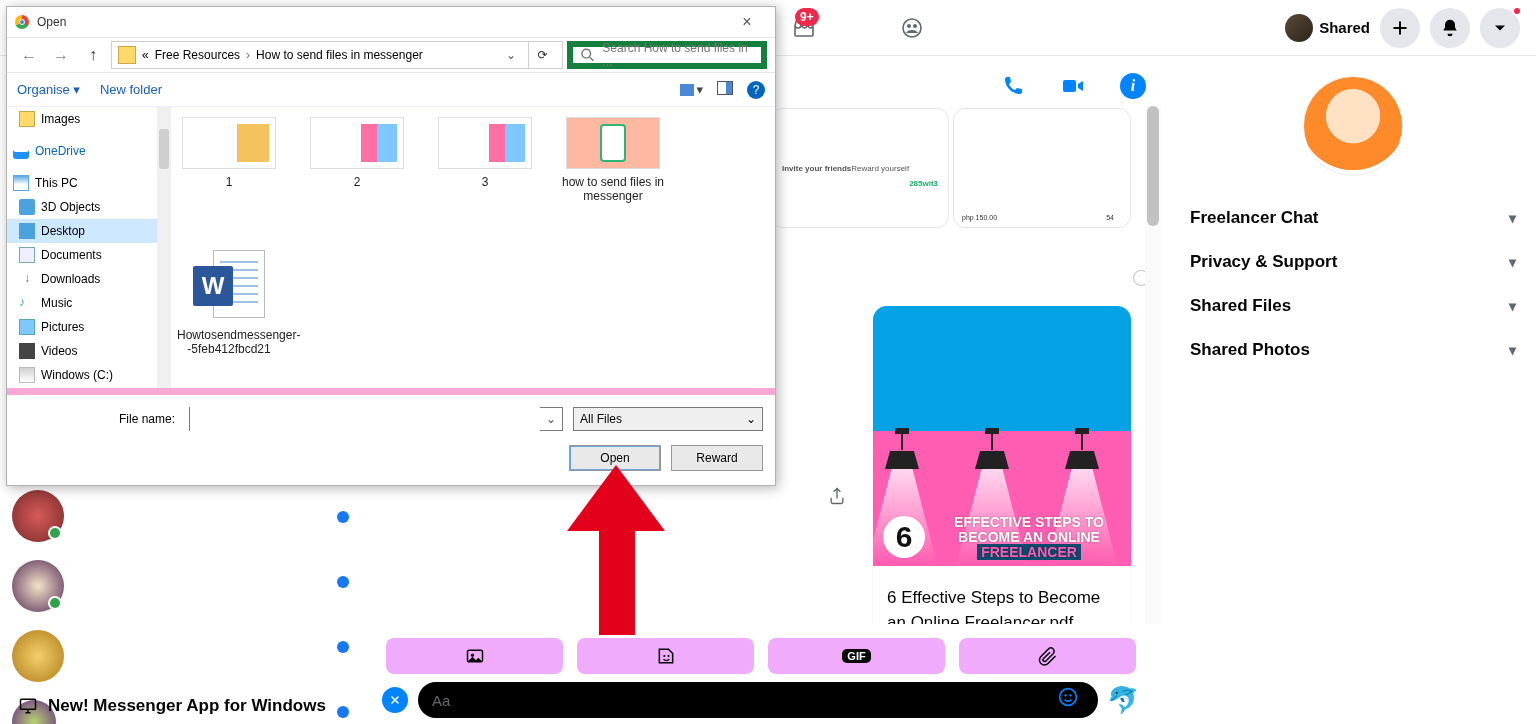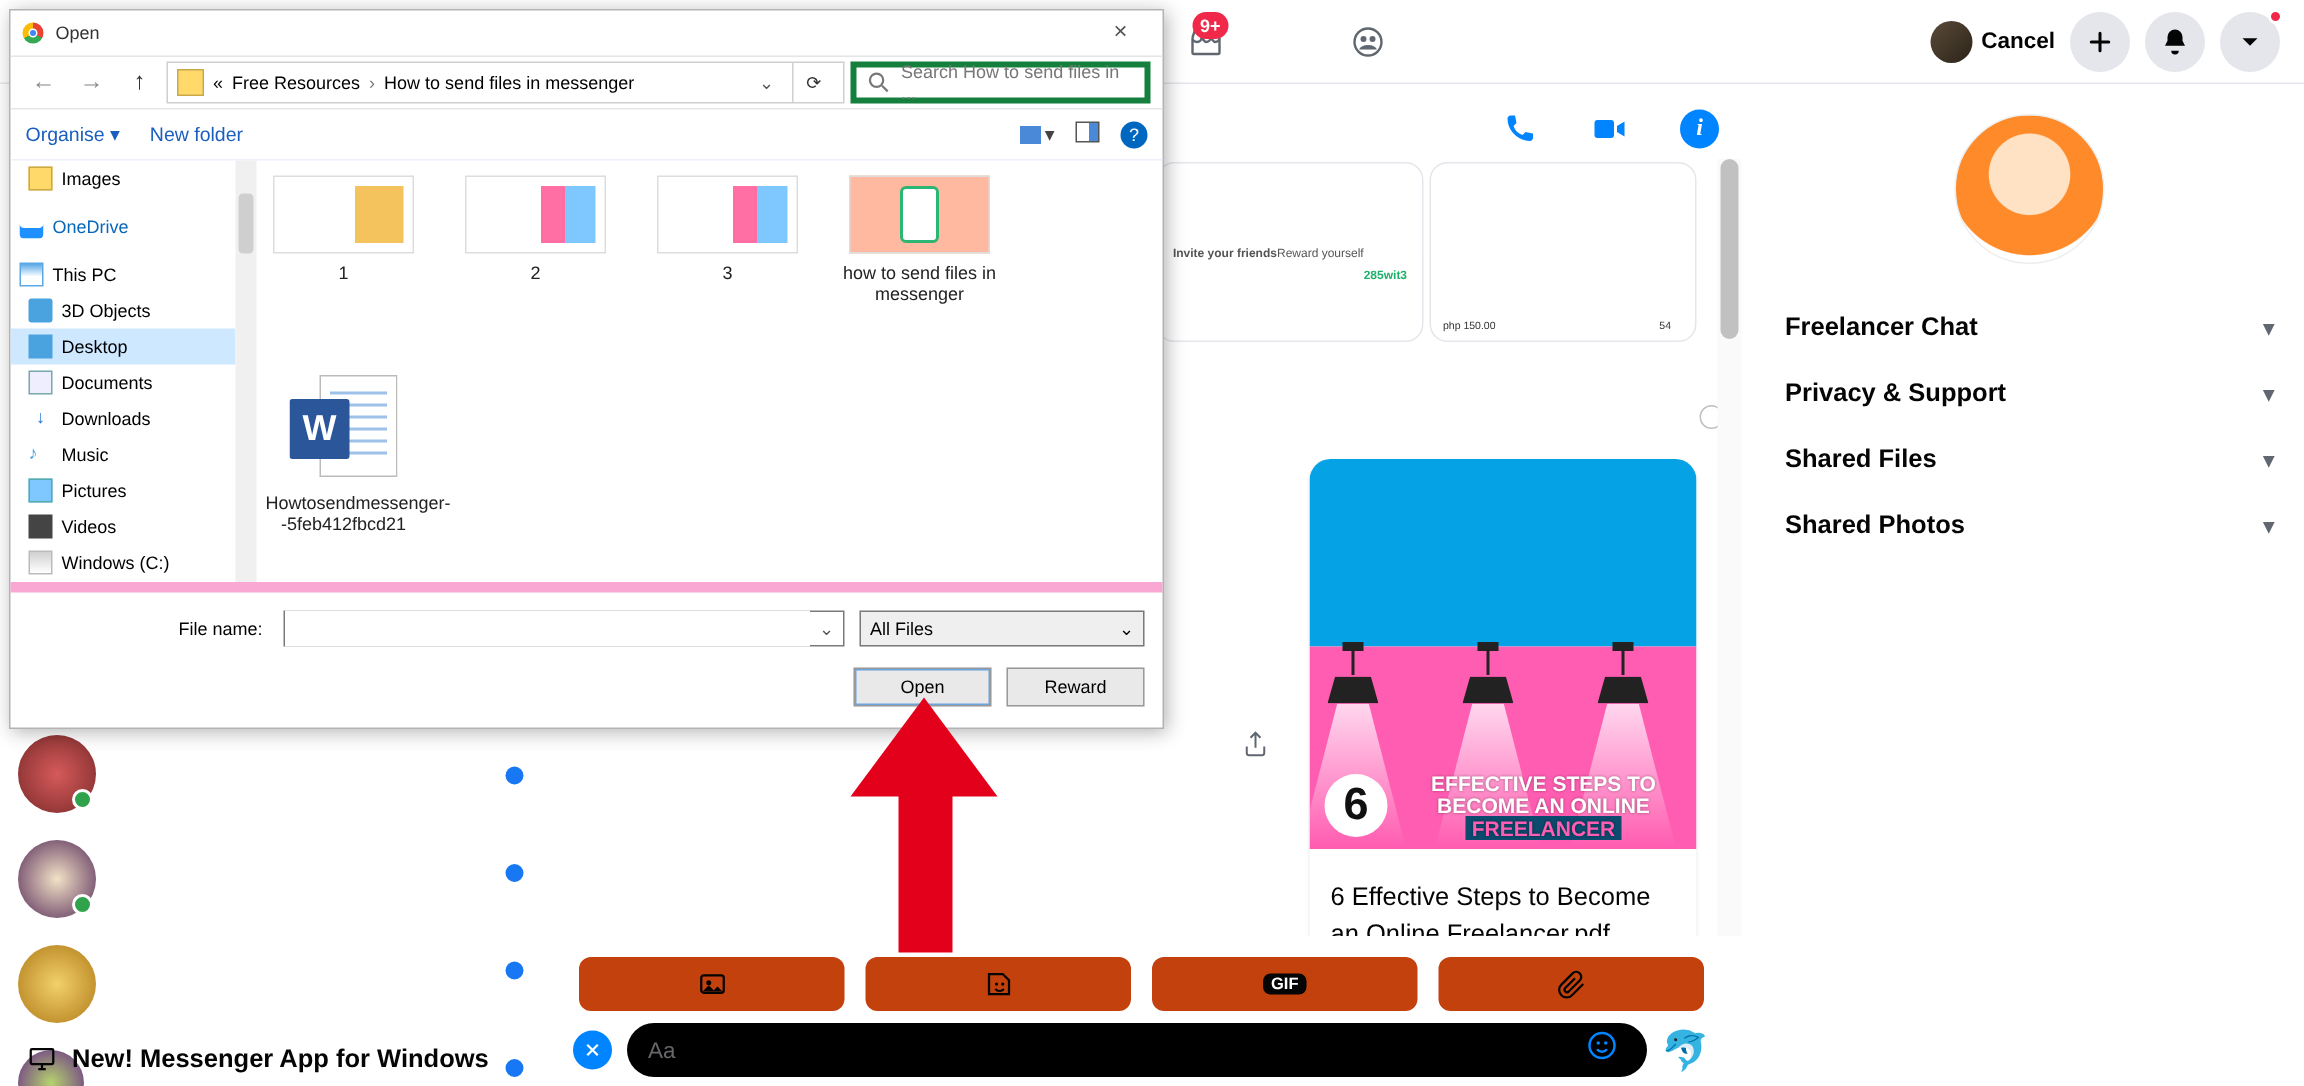--- a/index.html
+++ b/index.html
@@ -62,21 +62,21 @@
   .thumb-txt .fl{ background:#0c4a6e; color:#ff5db1; padding:0 4px;}
   .file-meta { padding:10px 14px 14px; }
   .file-title { font-size:17px; font-weight:400; color:#050505; line-height:1.45;margin-top:10px;}
 
   .share-ico { position:absolute; top:380px; right:306px; width:28px; height:28px; color:#606770; cursor:pointer;}
   .seen-ico  { position:absolute; right:12px; top:164px; width:16px; height:16px; border:1.5px solid #bcc0c4; border-radius:50%; }
 
   
   .composer { position:absolute; left:0; right:15px; bottom:0; }
   .attach-row { display:flex; gap:14px; padding:0 10px 8px 10px; }
-  .attach-btn { flex:1; height:36px; background:#c2410c; border-radius:8px; display:flex; align-items:center; justify-content:center; cursor:pointer; color:#050505; font-size:18px;}
+  .attach-btn { flex:1; height:36px; background:#f0abfc; border-radius:8px; display:flex; align-items:center; justify-content:center; cursor:pointer; color:#050505; font-size:18px;}
   .compose-row { display:flex; align-items:center; gap:10px; padding:0 6px 6px 6px; }
   .close-circ { width:26px; height:26px; border-radius:50%; background:#0084ff; color:#fff; display:flex; align-items:center; justify-content:center; font-size:14px; cursor:pointer;}
   .compose-input { flex:1; height:36px; border-radius:18px; background:#000000; padding:0 14px; font-size:15px; color:#65676b; display:flex; align-items:center;}
   .emoji-ico { width:26px; height:26px; color:#0084ff; font-size:22px; cursor:pointer;}
   .like-ico  { font-size:26px; cursor:pointer;}
 
   
   .details-col { position:absolute; left:1170px; top:56px; right:0; padding:14px 18px; }
   .big-ava { width:100px; height:100px; border-radius:50%; margin:6px auto 20px; background:radial-gradient(circle at 50% 40%, #ffe2c4 0 35%, #ff8a2a 36% 70%, #fff 71% 100%); border:1px solid #eee;}
   .detail-item { display:flex; align-items:center; justify-content:space-between; padding:12px 2px; font-size:17px; font-weight:600; color:#050505; cursor:pointer;}
@@ -89,21 +89,21 @@
   .titlebar .chrome::after{content:"";position:absolute;inset:4px;border-radius:50%;background:#4285f4;border:1.5px solid #fff;}
   .titlebar .closex { margin-left:auto; width:40px; text-align:center; color:#555; font-size:16px; cursor:pointer;}
   .addr { height:36px; display:flex; align-items:center; gap:4px; padding:2px 8px; border-top:1px solid #e5e5e5; border-bottom:1px solid #e5e5e5;}
   .tb-btn { width:28px; height:28px; display:flex; align-items:center; justify-content:center; color:#888; cursor:pointer; border-radius:2px;}
   .tb-btn.enabled{color:#333;}
   .crumb-box { flex:1; height:28px; border:1px solid #cfcfcf; display:flex; align-items:center; padding:0 6px; font-size:12px; gap:6px; min-width:0;}
   .crumb-box .fico{width:18px;height:18px;background:#ffd96a;border:1px solid #caa84a;}
   .crumb-sep{color:#777;}
   .crumb-dd{margin-left:auto;color:#555; padding:0 6px; cursor:pointer;}
   .refresh{border-left:1px solid #cfcfcf;}
-  .search-box { width:200px; height:28px; border:4px solid #15803d; display:flex; align-items:center; padding:0 6px; color:#777; font-size:12px; gap:6px;}
+  .search-box { width:200px; height:28px; border:6px solid #15803d; display:flex; align-items:center; padding:0 6px; color:#777; font-size:12px; gap:6px;}
   .cmdbar { height:34px; display:flex; align-items:center; padding:0 10px; gap:20px; font-size:13px; color:#1a5fbf; border-bottom:1px solid #eef;}
   .cmdbar .right { margin-left:auto; display:flex; gap:14px; color:#444;}
   .help{ width:18px;height:18px;border-radius:50%;background:#0067c0;color:#fff;font-size:12px;display:flex;align-items:center;justify-content:center;}
   .body { flex:1; display:flex; min-height:0;}
   .tree { width:150px; overflow:auto; font-size:12px;}
   .tree-scroll { width:14px; background:#f0f0f0;}
   .tree-scroll .th{height:40px;background:#cfcfcf;margin:0 2px;border-radius:3px;}
   .tree ul{list-style:none;}
   .tree li{display:flex;align-items:center;gap:6px;padding:4px 6px 4px 12px;cursor:pointer;}
   .tree li.sel{background:#cde8ff;}
@@ -162,21 +162,21 @@
           <circle cx="15" cy="10" r="2" fill="currentColor" stroke="none"></circle>
           <path d="M6 17c1-2 3-3 6-3s5 1 6 3" stroke="none" fill="currentColor"></path>
         </svg>
     </span>
   </div>
   <span class="badge">9+</span>
 
   <div class="right-area">
     <div class="user-pill">
       <span class="avatar-sm"></span>
-      <span>Cancel</span>
+      <span>Shared</span>
     </div>
     <div class="circ-btn">
       <svg class="ic20" viewBox="0 0 24 24">
           <path d="M12 5v14M5 12h14" stroke="#050505" stroke-width="2.4" stroke-linecap="round"></path>
         </svg>
     </div>
     <div class="circ-btn">
       <svg class="ic20" viewBox="0 0 24 24" fill="#050505">
           <path d="M12 2a6 6 0 00-6 6v3l-2 4h16l-2-4V8a6 6 0 00-6-6zm0 20a3 3 0 003-3H9a3 3 0 003 3z"></path>
         </svg>

